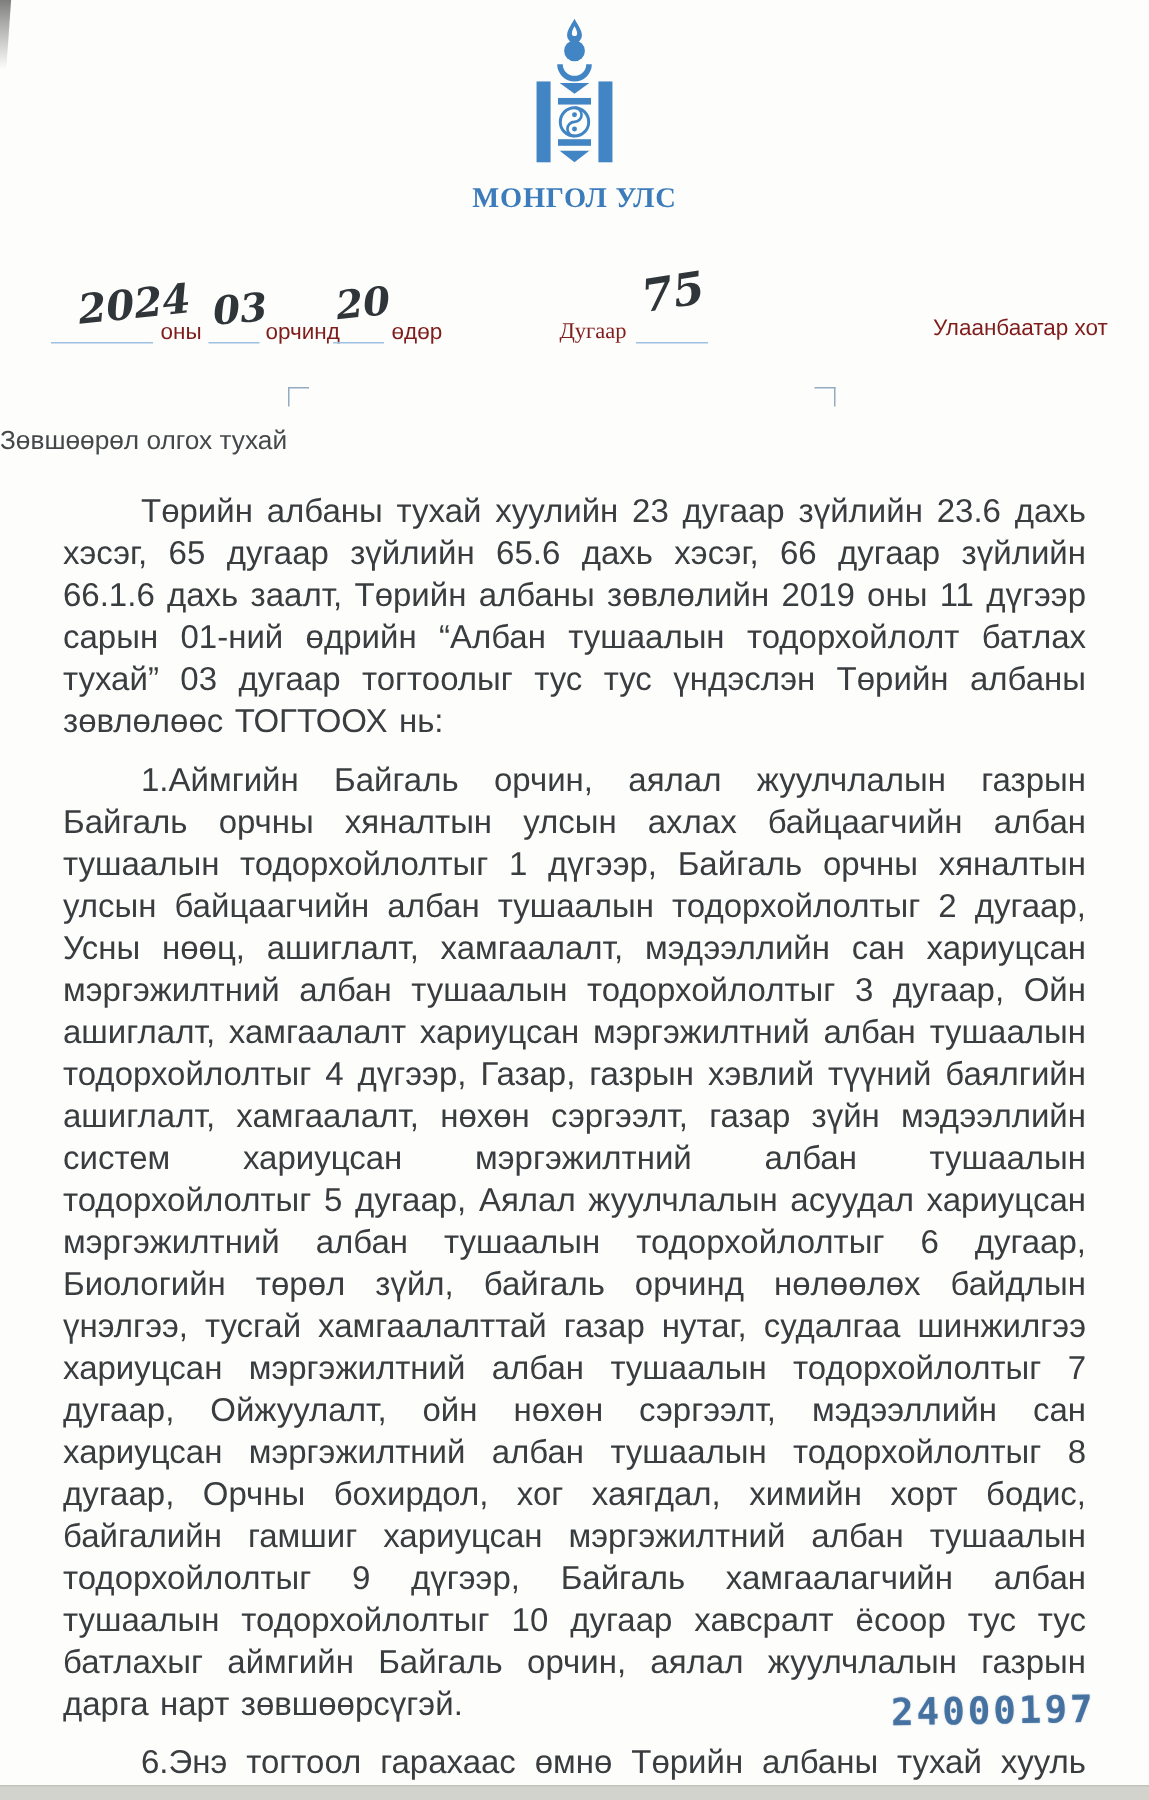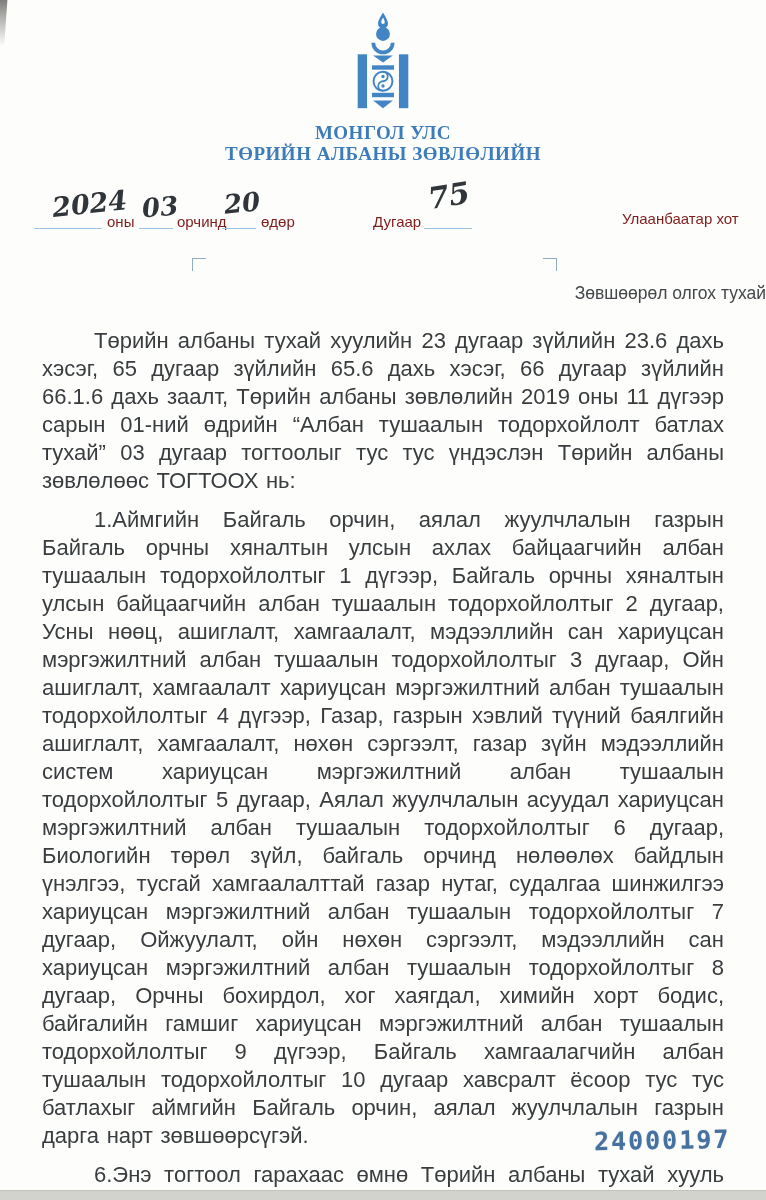--- a/index.html
+++ b/index.html
@@ -58,21 +58,21 @@
   }
   .hw-year{left:52px;top:188px;font-size:27px;transform:rotate(-6deg);}
   .hw-month{left:142px;top:192px;font-size:26px;transform:rotate(-5deg);}
   .hw-day{left:224px;top:188px;font-size:26px;transform:rotate(-6deg);}
   .hw-num{left:428px;top:178px;font-size:30px;transform:rotate(-9deg);}
   .crop-mark{position:absolute;width:13px;height:12px;}
   .crop-left{left:192px;top:258px;border-top:1.5px solid #93abc0;border-left:1.5px solid #93abc0;}
   .crop-right{left:543px;top:258px;border-top:1.5px solid #93abc0;border-right:1.5px solid #93abc0;}
   .doc-title{
     position:absolute;left:0;top:283px;width:100%;
-    text-align:right;
+    text-align:left;
     font-size:17.5px;
     color:#45484b;
   }
   .body-text{
     position:absolute;left:42px;right:42px;top:327px;
     font-size:22px;
     line-height:28px;
     text-align:justify;
   }
   .body-text p{
@@ -125,37 +125,36 @@
         <circle cx="30" cy="63.5" r="8.6" fill="none" stroke="#4285c4" stroke-width="1.8"></circle>
         <path d="M30,54.9 a4.3,4.3 0 0 1 0,8.6 a4.3,4.3 0 0 0 0,8.6" fill="none" stroke="#4285c4" stroke-width="1.6"></path>
         <circle cx="30" cy="59.2" r="1.5" fill="#4285c4"></circle>
         <circle cx="30" cy="67.8" r="1.5" fill="#4285c4"></circle>
       </g>
     </svg>
   </div>
 
   <div class="header-text">
     <div>МОНГОЛ УЛС</div>
-    <div>ТӨРИЙН АЛБАНЫ ЗӨВЛӨЛИЙН</div>
   </div>
 
   <div class="dateline">
     <span class="dl-blank" style="left:34px;top:210px;width:68px;"></span>
     <span class="handwrite hw-year">2024</span>
     <span class="dl-label" style="left:107px;top:213px;">оны</span>
 
     <span class="dl-blank" style="left:139px;top:210px;width:34px;"></span>
     <span class="handwrite hw-month">03</span>
     <span class="dl-label" style="left:177px;top:213px;">орчинд</span>
 
     <span class="dl-blank" style="left:222px;top:210px;width:34px;"></span>
     <span class="handwrite hw-day">20</span>
     <span class="dl-label" style="left:261px;top:213px;">өдөр</span>
 
-    <span class="dl-label" style="left:373px;top:213px;">Дугаар</span>
+    <span class="dl-label" style="left:373px;top:213px;font-family:Liberation Serif, serif;">Дугаар</span>
     <span class="dl-blank" style="left:424px;top:210px;width:48px;"></span>
     <span class="handwrite hw-num">75</span>
 
     <span class="dl-label" style="left:622px;top:210px;">Улаанбаатар хот</span>
   </div>
 
   <span class="crop-mark crop-left"></span>
   <span class="crop-mark crop-right"></span>
 
   <div class="doc-title">Зөвшөөрөл олгох тухай</div>

